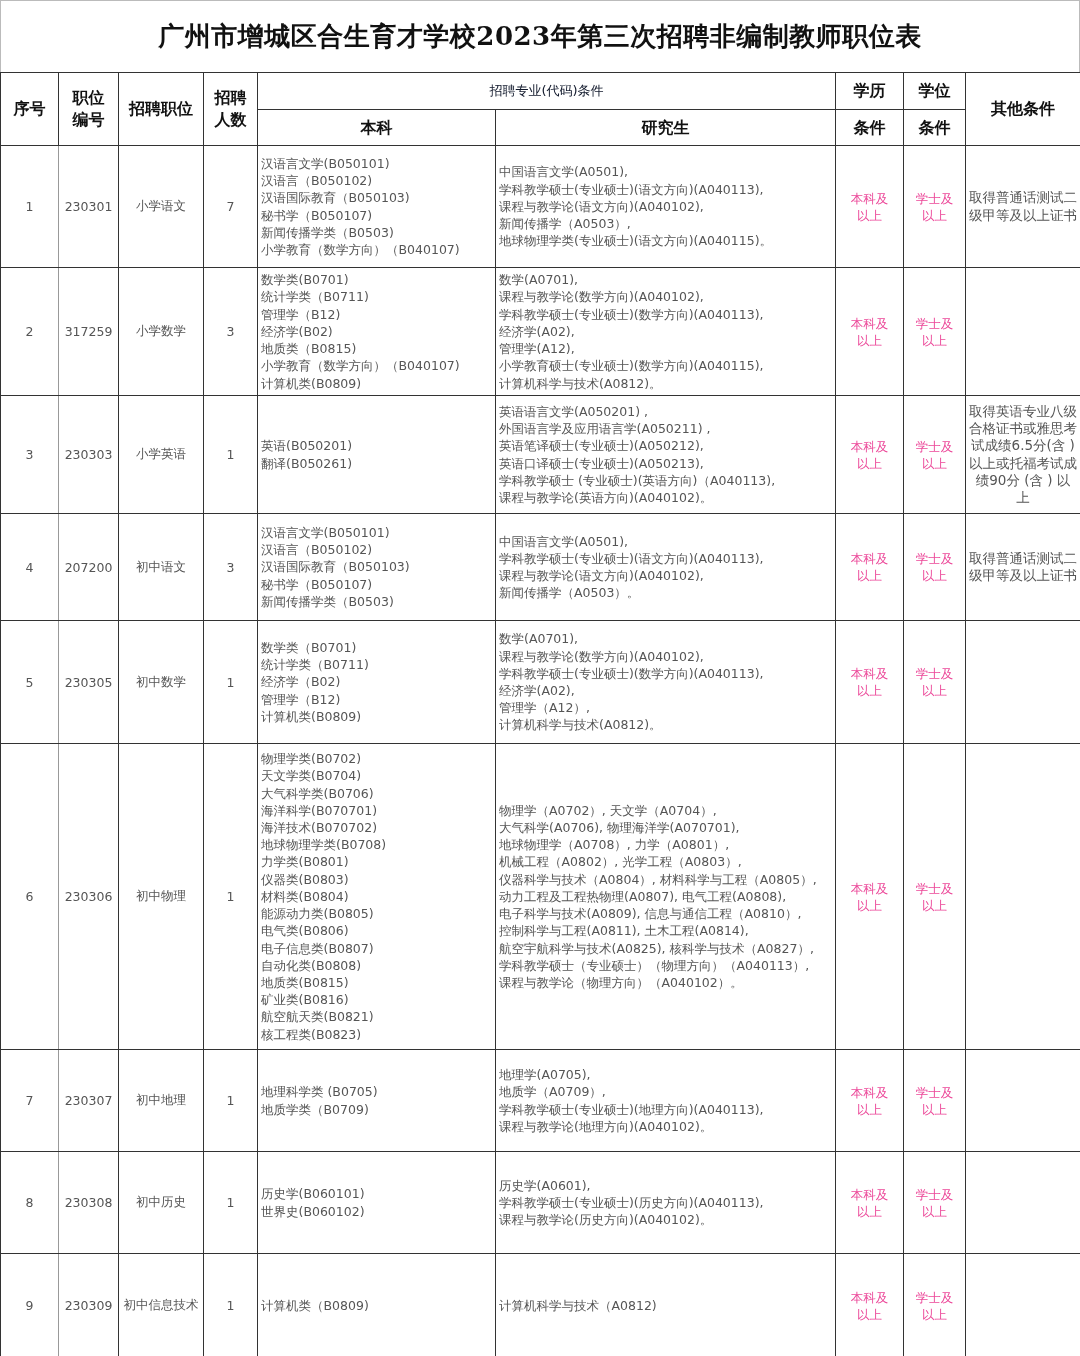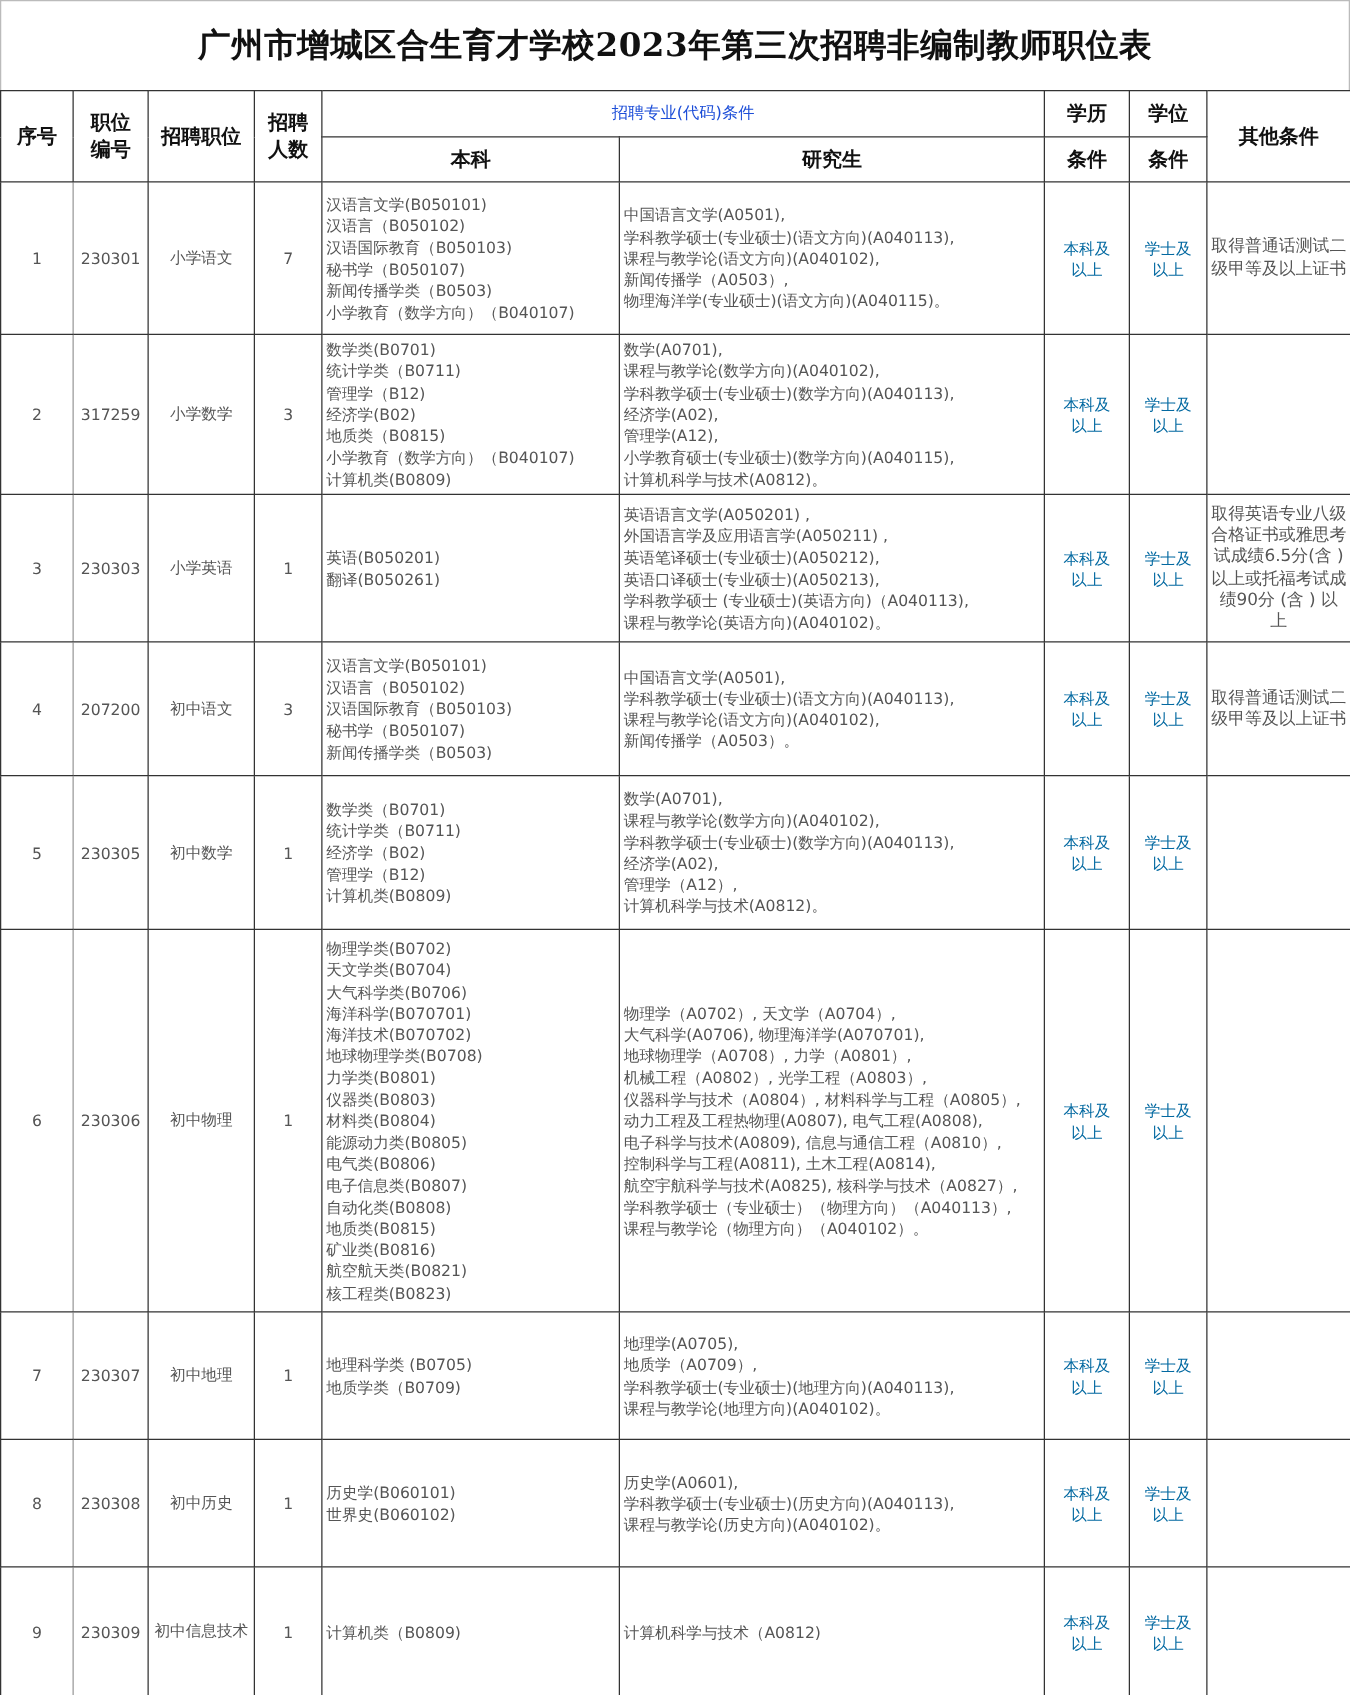--- a/index.html
+++ b/index.html
@@ -2,25 +2,25 @@
 <html><head>
 <meta charset="utf-8">
 <style>
   html, body { margin:0; padding:0; background:#fff; }
   body { width:1080px; height:1356px; overflow:hidden; font-family:"DejaVu Sans","Liberation Sans",sans-serif; color:#333; }
   .title-bar { height:72px; border:1px solid #bbb; border-bottom:none; box-sizing:border-box; display:flex; align-items:center; justify-content:center; }
   .title { font-family:"DejaVu Serif","Liberation Serif",serif; font-size:26px; font-weight:bold; color:#111; letter-spacing:0.5px; }
   table { border-collapse:collapse; table-layout:fixed; width:1080px; }
   td, th { border:1.5px solid #333; padding:0 3px; font-size:12.5px; vertical-align:middle; }
   th { font-weight:bold; color:#111; font-size:16px; text-align:center; line-height:22px; }
-  th.sub { font-size:13px; font-weight:normal; color:#1d4ed8; }
+  th.sub { font-size:13px; font-weight:normal; color:#0f172a; }
   td.c { text-align:center; color:#555; }
   td.l { text-align:left; color:#555; line-height:17.2px; white-space:nowrap; overflow:hidden; }
   td.o { text-align:center; color:#555; font-size:13.5px; line-height:17.2px; }
-  td.stack { text-align:center; color:#0369a1; line-height:17px; }
+  td.stack { text-align:center; color:#ec4899; line-height:17px; }
   .line { display:block; }
   .col-seq { border-right-color:#999; }
 </style>
 </head>
 <body>
 
 <div class="title-bar">
   <div class="title">广州市增城区合生育才学校2023年第三次招聘非编制教师职位表</div>
 </div>
 
@@ -72,21 +72,21 @@
           <span class="line">汉语国际教育（B050103)</span>
           <span class="line">秘书学（B050107)</span>
           <span class="line">新闻传播学类（B0503)</span>
           <span class="line">小学教育（数学方向）（B040107)</span>
         </td>
         <td class="l">
           <span class="line">中国语言文学(A0501),</span>
           <span class="line">学科教学硕士(专业硕士)(语文方向)(A040113),</span>
           <span class="line">课程与教学论(语文方向)(A040102),</span>
           <span class="line">新闻传播学（A0503）,</span>
-          <span class="line">物理海洋学(专业硕士)(语文方向)(A040115)。</span>
+          <span class="line">地球物理学类(专业硕士)(语文方向)(A040115)。</span>
         </td>
         <td class="stack">
           <span class="line">本科及</span>
           <span class="line">以上</span>
         </td>
         <td class="stack">
           <span class="line">学士及</span>
           <span class="line">以上</span>
         </td>
         <td class="o">取得普通话测试二级甲等及以上证书</td>

